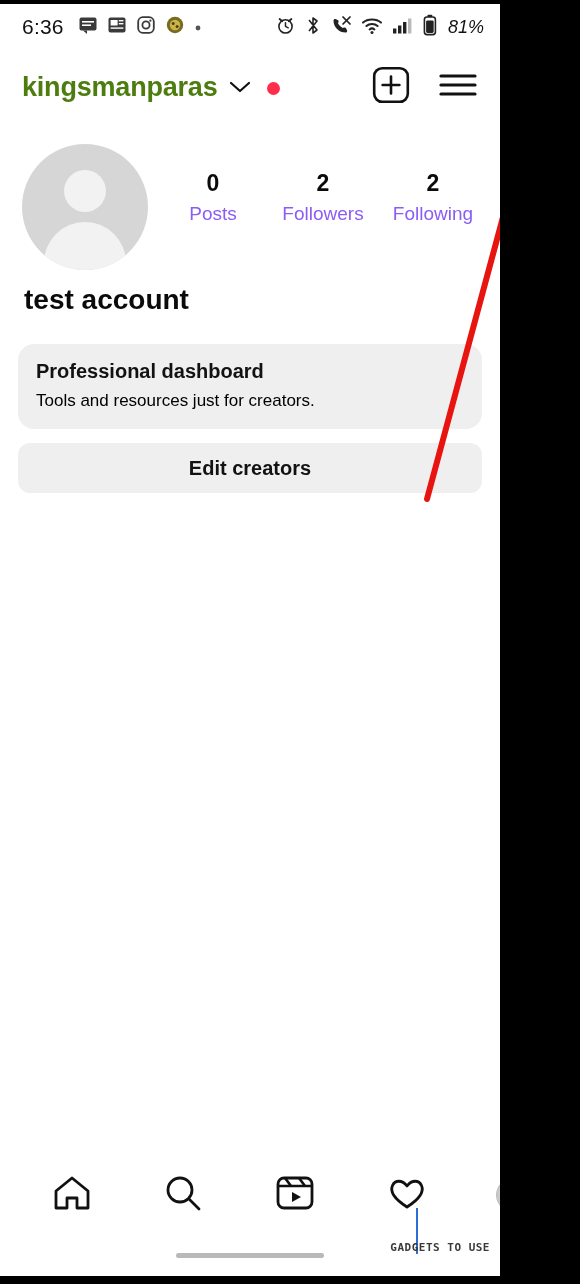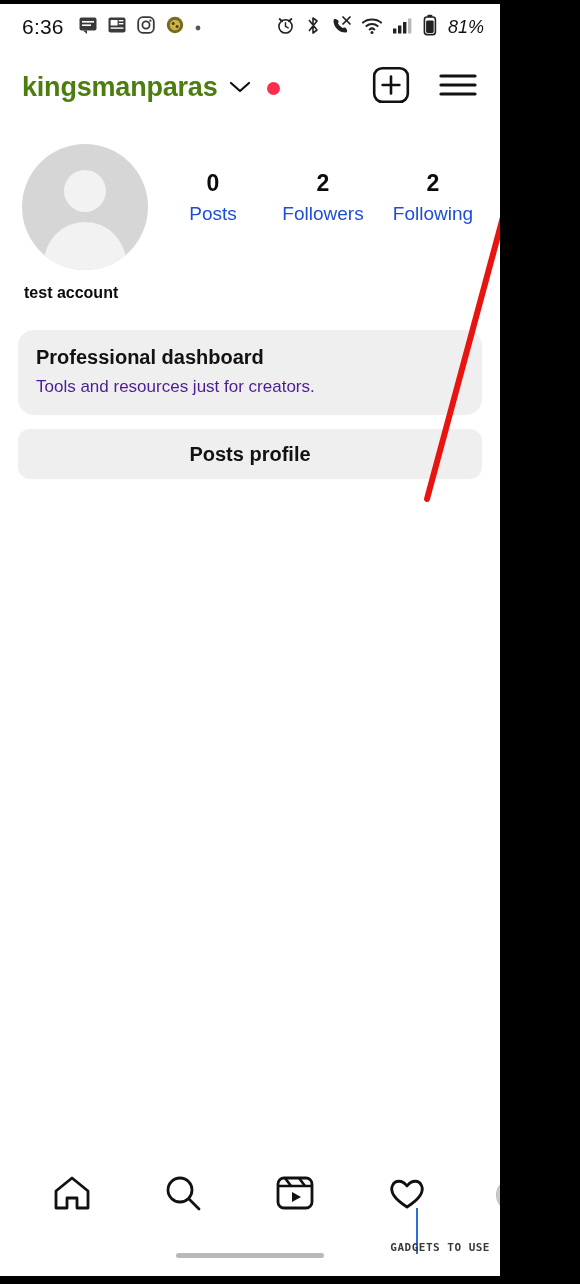--- a/index.html
+++ b/index.html
@@ -126,45 +126,45 @@
     padding-left: 10px;
   }
   .stat { text-align: center; min-width: 110px; }
   .stat-num {
     font-size: 23px;
     font-weight: bold;
     color: #0b0b0b;
   }
   .stat-label {
     font-size: 19px;
-    color: #1d4ed8;
+    color: #8b5cf6;
     margin-top: 6px;
   }
   .fullname {
     padding: 14px 22px 0 24px;
-    font-size: 16px;
+    font-size: 28px;
     font-weight: bold;
     color: #0b0b0b;
   }
 
   
   .cards { padding: 28px 18px 0 18px; }
   .card {
     background: #efefef;
     border-radius: 16px;
     padding: 16px 18px 18px 18px;
   }
   .card-title {
     font-size: 20px;
     font-weight: bold;
     color: #121212;
   }
   .card-sub {
     font-size: 17px;
-    color: #4c1d95;
+    color: #000000;
     margin-top: 8px;
   }
   .btn-edit {
     margin-top: 14px;
     background: #efefef;
     border-radius: 12px;
     height: 50px;
     display: flex;
     align-items: center;
     justify-content: center;
@@ -391,21 +391,21 @@
       </div>
     </div>
 
     <div class="fullname">test account</div>
 
     <div class="cards">
       <div class="card">
         <div class="card-title">Professional dashboard</div>
         <div class="card-sub">Tools and resources just for creators.</div>
       </div>
-      <div class="btn-edit">Posts profile</div>
+      <div class="btn-edit">Edit creators</div>
     </div>
 
     <svg class="arrow-svg" viewBox="0 0 170 420">
       <path d="M27 400 L120 55" stroke="#e8140f" stroke-width="6" fill="none" stroke-linecap="round"></path>
       <path d="M136 16 L108 72 L140 62 Z" fill="#e8140f"></path>
       <path d="M136 16 L116 66 L140 60 Z" fill="#e8140f"></path>
     </svg>
 
     <div class="bottom-nav">
       <div class="nav-item">

